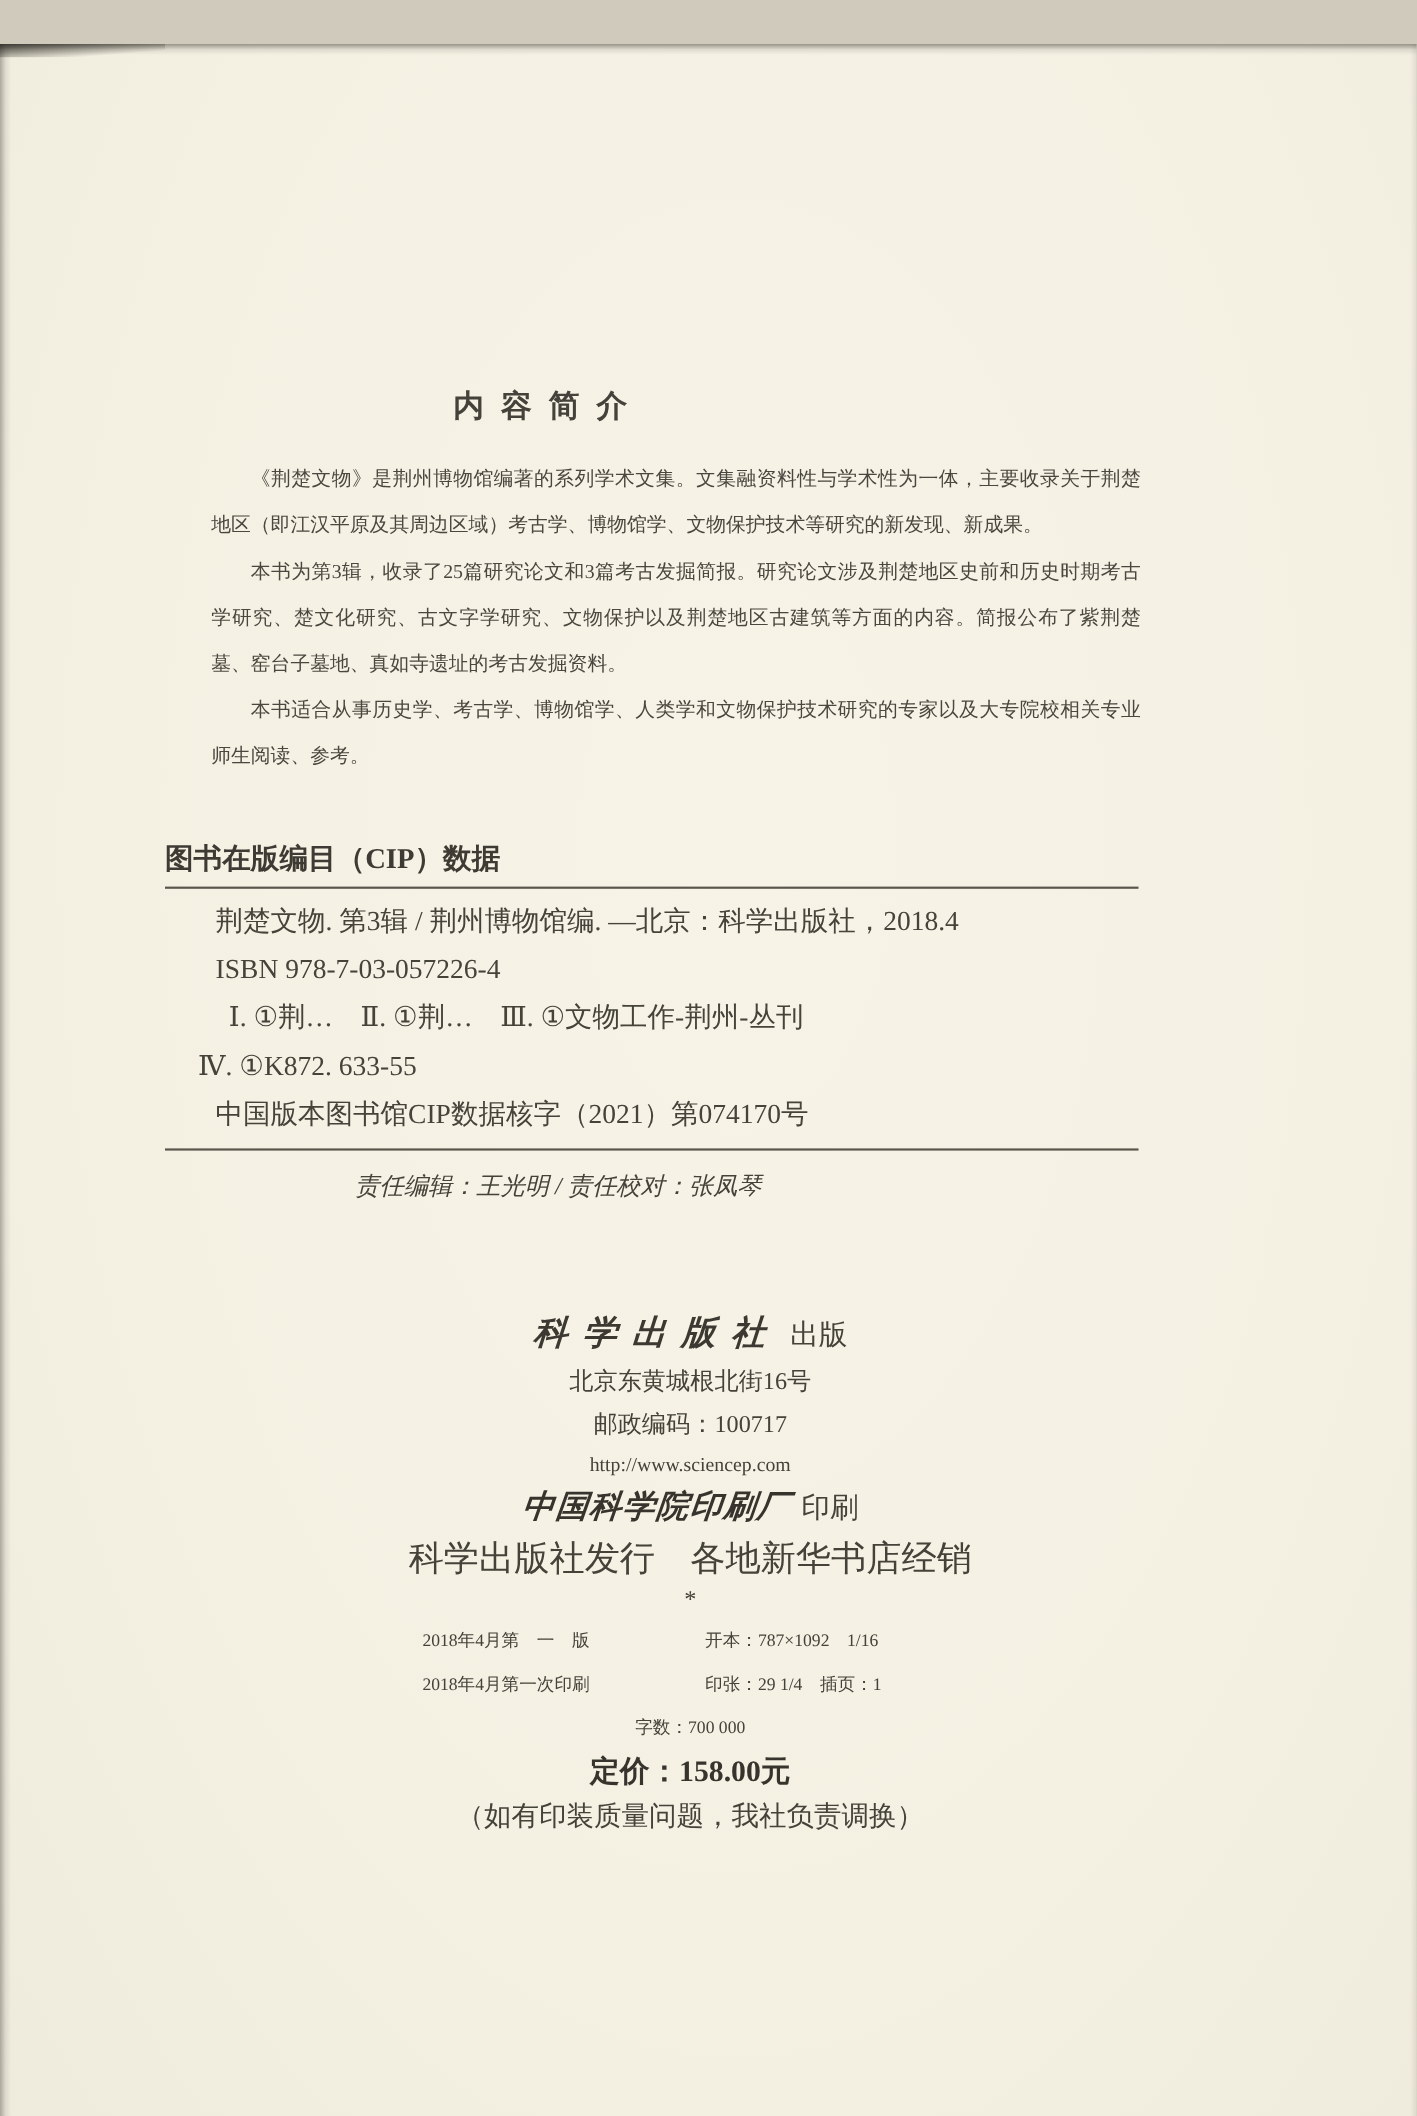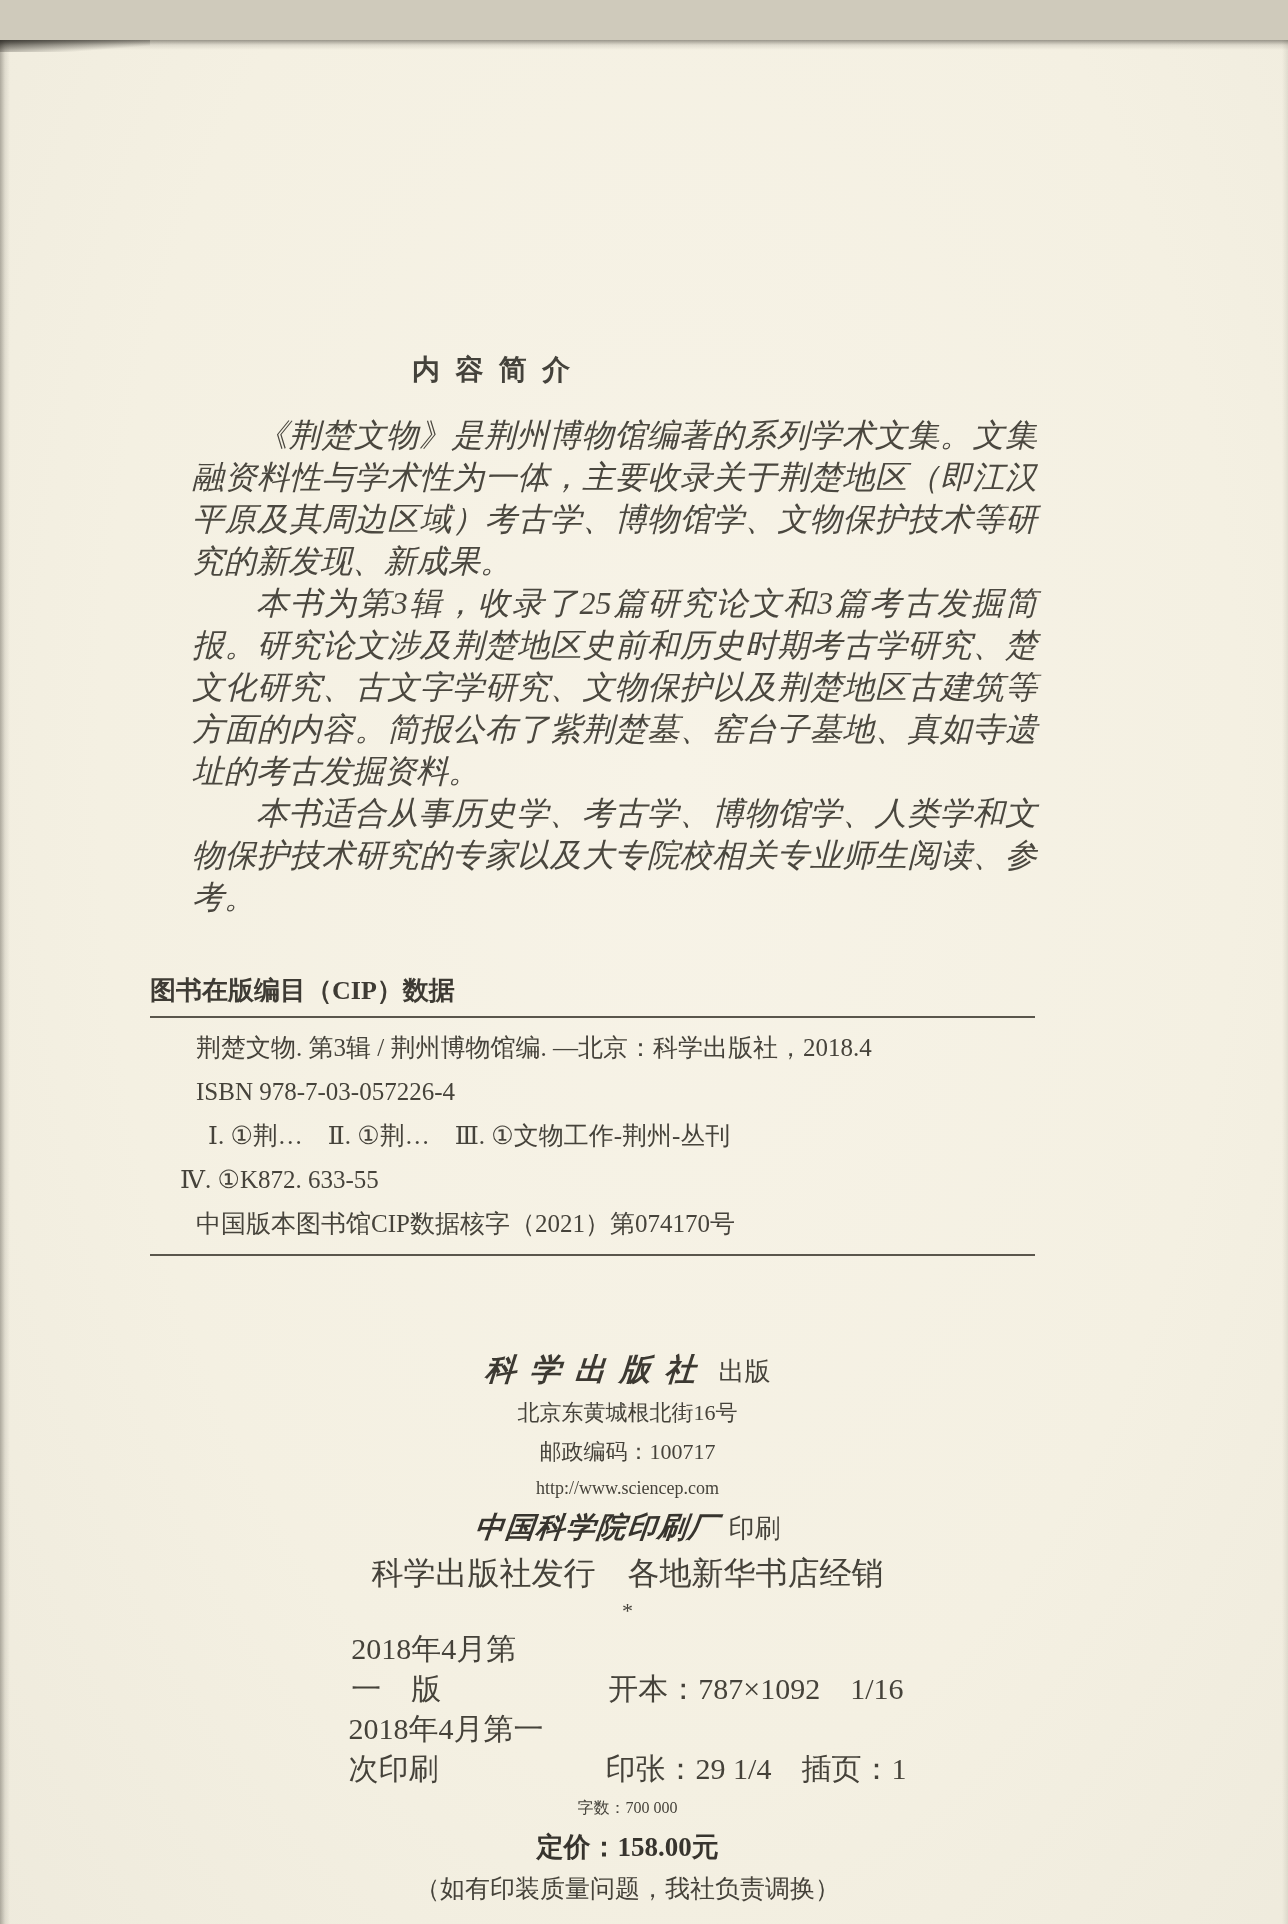--- a/index.html
+++ b/index.html
@@ -28,23 +28,22 @@
   }
   .column { position:absolute; left:150px; top:0; width:885px; }
 
   .intro-title {
     margin:313px 0 0 262px;
     font-size:28px; font-weight:600; line-height:34px;
     letter-spacing:0.55em; color:#44423b; width:max-content;
   }
   .intro-body {
     margin:27px 0 0 42px; width:845px;
-    font-size:32px; line-height:42px; text-align:justify;
+    font-size:18px; line-height:42px; text-align:justify;
     color:#4a473f;
-    font-style:italic;
   }
   .intro-body p { margin:0; text-indent:2em; }
 
   .cip { margin-top:56px; }
   .cip-heading { font-size:26px; font-weight:600; line-height:34px; color:#3e3b34; }
   .rule { height:2px; background:#5a564c; margin-top:8px; width:885px; }
   .cip-line { margin:0; font-size:25px; line-height:44px; color:#46433b; }
   .cip-first { margin-top:8px; }
   .ind-a { padding-left:46px; }
   .ind-b { padding-left:58px; }
@@ -60,21 +59,21 @@
   .brand { font-size:31px; font-weight:bold; font-style:italic; letter-spacing:0.45em; transform:skewX(-4deg); display:inline-block; color:#3c3932; }
   .brand-suffix { font-size:26px; margin-left:0.35em; }
   .pub-address { font-size:22px; line-height:40px; }
   .pub-postcode { font-size:22px; line-height:38px;font-family:Liberation Serif, serif; }
   .pub-url { font-size:18px; line-height:35px; }
   .printer-line { line-height:42px; }
   .printer { font-size:29px; font-weight:bold; font-style:italic; letter-spacing:0.05em; transform:skewX(-6deg); display:inline-block; color:#37342e; }
   .printer-suffix { font-size:26px; margin-left:0.4em; }
   .pub-dist { font-size:32px; line-height:40px; }
   .pub-star { font-size:22px; line-height:36px; }
-  .ed-row { font-size:30px; line-height:40px; }
+  .ed-row { font-size:16px; line-height:40px; }
   .ed-left { display:inline-block; width:215px; text-align:left; }
   .ed-gap { display:inline-block; width:42px; }
   .ed-right { display:inline-block; min-width:230px; text-align:left; }
   .word-count { font-size:16px; line-height:38px; }
   .price { font-size:27px; font-weight:bold; line-height:40px; color:#37342e; }
   .notice { font-size:25px; line-height:44px; }
 </style>
 </head>
 <body>
 
@@ -91,20 +90,21 @@
 
     <div class="cip">
       <div class="cip-heading">图书在版编目（CIP）数据</div>
       <div class="rule"></div>
       <p class="cip-line cip-first ind-a">荆楚文物. 第3辑 / 荆州博物馆编. —北京：科学出版社，2018.4</p>
       <p class="cip-line ind-a">ISBN 978-7-03-057226-4</p>
       <p class="cip-line ind-b">Ⅰ. ①荆…　Ⅱ. ①荆…　Ⅲ. ①文物工作-荆州-丛刊</p>
       <p class="cip-line ind-c">Ⅳ. ①K872. 633-55</p>
       <p class="cip-line ind-a">中国版本图书馆CIP数据核字（2021）第074170号</p>
       <div class="rule"></div>
+      <p class="staff staff-first">责任编辑：王光明 / 责任校对：张凤琴</p>
     </div>
 
     <div class="pub">
       <p class="brand-line">
         <span class="brand">科学出版社</span><span class="brand-suffix">出版</span>
       </p>
       <p class="pub-address">北京东黄城根北街16号</p>
       <p class="pub-postcode">邮政编码：100717</p>
       <p class="pub-url">http://www.sciencep.com</p>
       <p class="printer-line">

